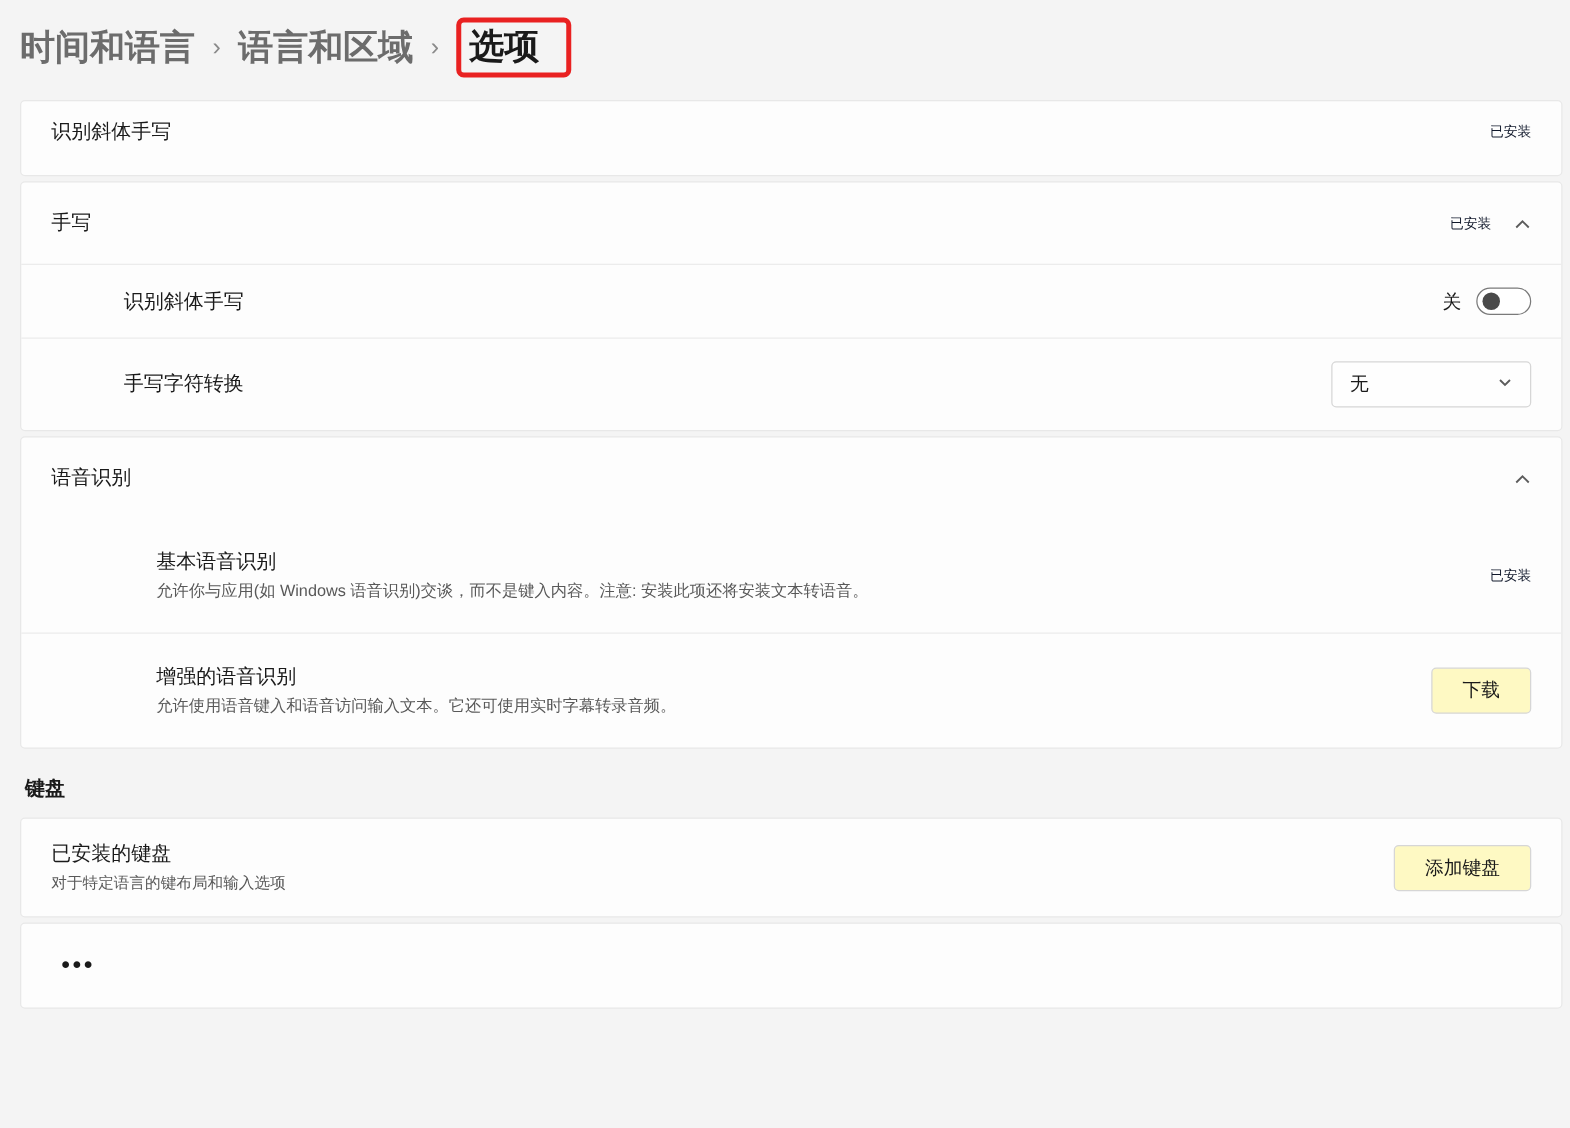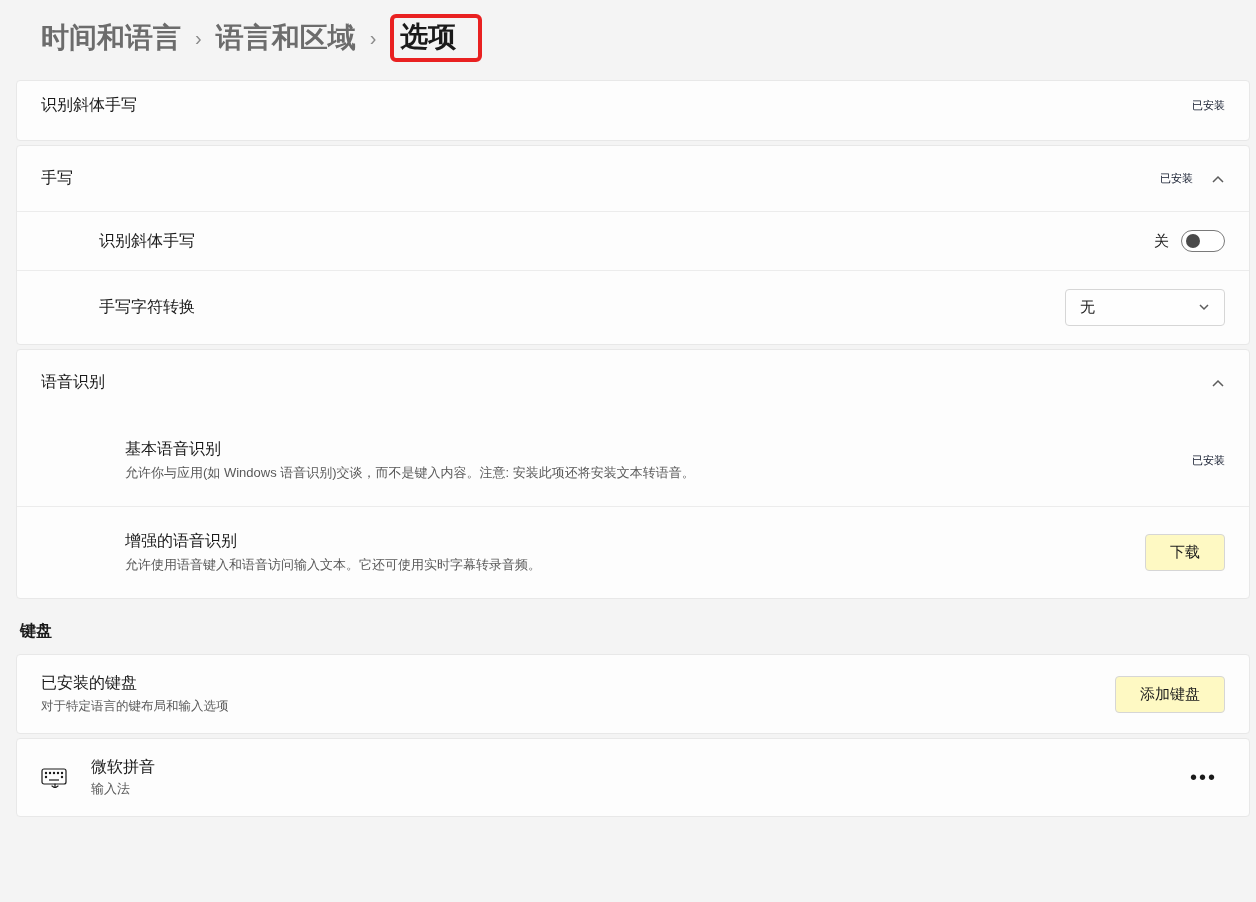--- a/index.html
+++ b/index.html
@@ -1,18 +1,18 @@
 <!DOCTYPE html>
 <html><head>
   <meta charset="utf-8">
   <style>
     * { margin: 0; padding: 0; box-sizing: border-box; font-family: "Segoe UI", "Microsoft YaHei", sans-serif; }
     body { background: #f4f4f4; width: 1256px; height: 902px; overflow: hidden; color: #1a1a1a; }
 
-    .breadcrumb { display: flex; align-items: center; padding: 14px 16px 18px 16px; gap: 14px; margin-left: 25px; }
+    .breadcrumb { display: flex; align-items: center; padding: 14px 16px 18px 16px; gap: 14px; }
     .breadcrumb .crumb { font-size: 28px; font-weight: 600; color: #1a1a1a; cursor: pointer; }
     .breadcrumb .crumb.dim { color: #6c6c6c; }
     .breadcrumb .sep { font-size: 20px; color: #8a8a8a; }
     .breadcrumb .current-box { border: 4px solid #e92121; border-radius: 6px; padding: 0 22px 2px 6px; }
     .breadcrumb .current-box .crumb { color: #1a1a1a; }
 
     .content { padding: 0 6px 0 16px; }
     .card { background: #fdfdfd; border: 1px solid #e8e8e8; border-radius: 4px; margin-bottom: 4px; }
     .row { display: flex; align-items: center; justify-content: space-between; padding: 18px 24px; min-height: 46px; }
     .row.header-row { padding: 22px 24px; }
@@ -141,37 +141,17 @@
       <div class="text-block">
         <span class="label-sm">已安装的键盘</span>
         <span class="desc" style="font-size:12.5px;">对于特定语言的键布局和输入选项</span>
       </div>
       <button class="btn">添加键盘</button>
     </div>
   </div>
 
   <div class="kb-card">
     <div class="kb-row">
-      <div class="kb-left">
-        <span class="kb-icon">
-          <svg viewBox="0 0 26 20">
-            <rect x="1" y="1" width="24" height="15" rx="2"></rect>
-            <circle cx="5" cy="5" r="0.6" fill="#1a1a1a"></circle>
-            <circle cx="9" cy="5" r="0.6" fill="#1a1a1a"></circle>
-            <circle cx="13" cy="5" r="0.6" fill="#1a1a1a"></circle>
-            <circle cx="17" cy="5" r="0.6" fill="#1a1a1a"></circle>
-            <circle cx="21" cy="5" r="0.6" fill="#1a1a1a"></circle>
-            <circle cx="5" cy="9" r="0.6" fill="#1a1a1a"></circle>
-            <circle cx="21" cy="9" r="0.6" fill="#1a1a1a"></circle>
-            <line x1="8" y1="12" x2="18" y2="12"></line>
-            <path d="M 14 16 L 14 19 M 11 18 L 14 20 L 17 18" stroke-linecap="round"></path>
-          </svg>
-        </span>
-        <div class="kb-text">
-          <div class="kb-name">微软拼音</div>
-          <div class="kb-sub">输入法</div>
-        </div>
-      </div>
       <span class="more-btn">•••</span>
     </div>
   </div>
 
 </div>
 
 </body></html>

